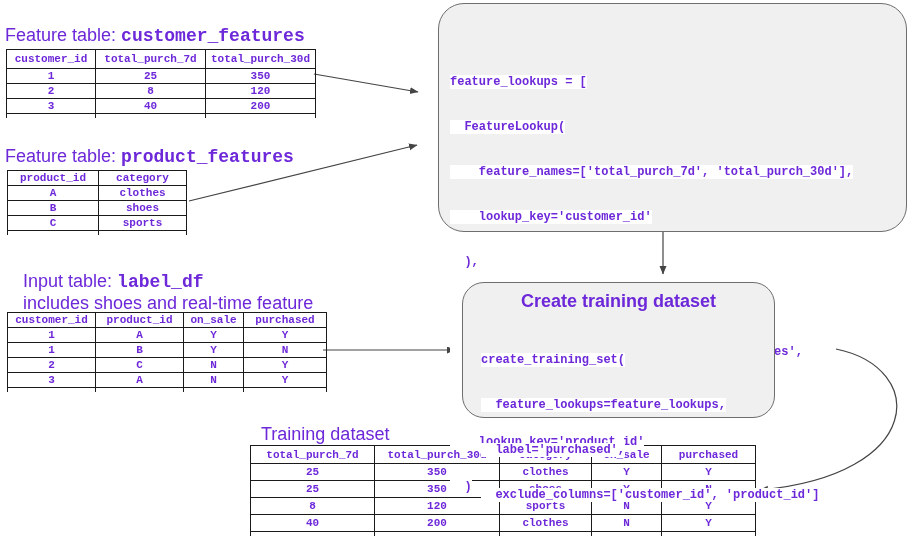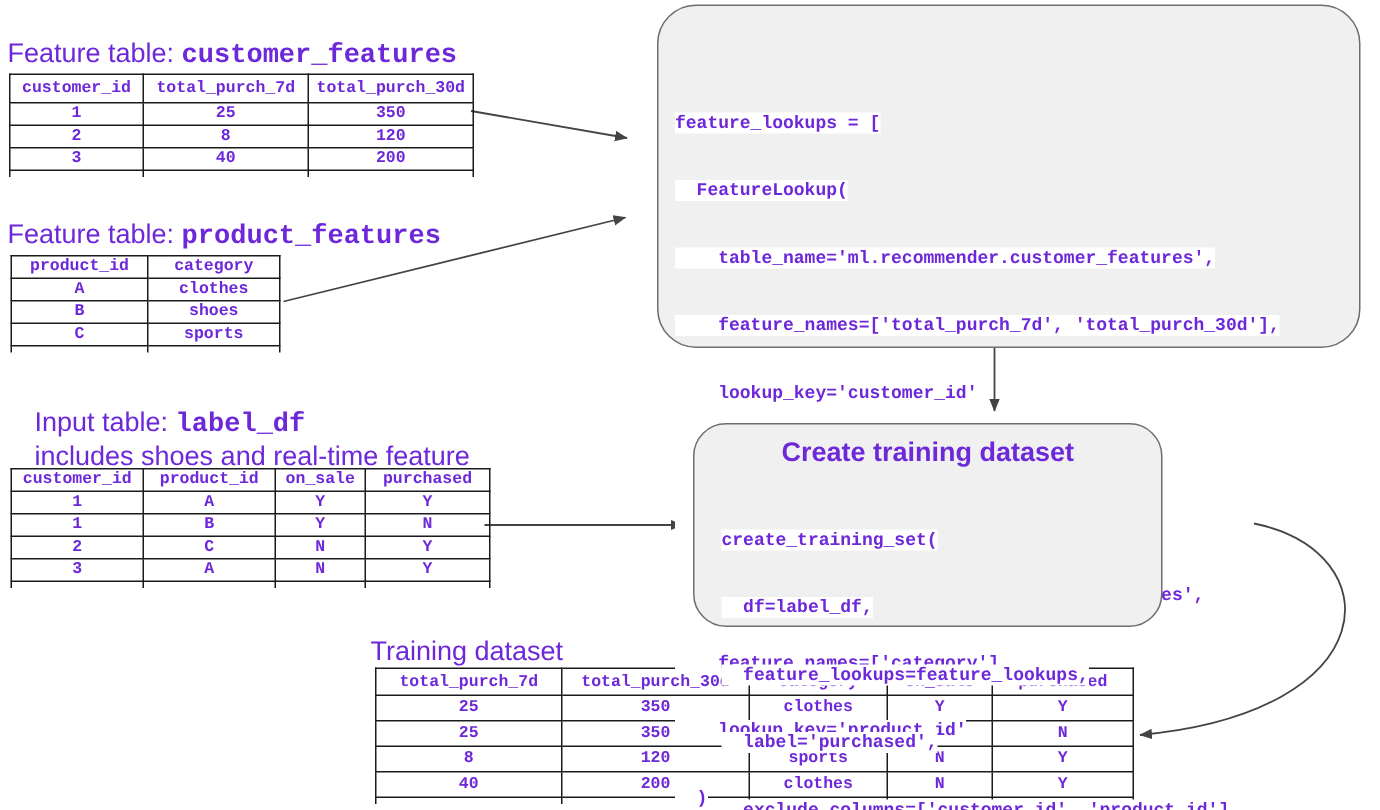--- a/index.html
+++ b/index.html
@@ -160,21 +160,21 @@
       <tr class="stub">
         <td></td>
         <td></td>
         <td></td>
         <td></td>
       </tr>
     </tbody>
       </table>
   </div>
 
-  <div class="h" style="left:247px;top:424px">
+  <div class="h" style="left:261px;top:424px">
     <span>Training dataset</span>
   </div>
 
   <div class="tbl t4" style="left:250px;top:445px">
     <table>
       <tbody>
           <tr>
         <th style="width:123px">total_purch_7d</th>
         <th style="width:124px">total_purch_30d</th>
         <th style="width:91px">category</th>
@@ -217,38 +217,36 @@
         <td></td>
       </tr>
     </tbody>
       </table>
   </div>
 
   <div class="box box1">
     <div class="code code1">
       <div><span class="hl">feature_lookups = [</span></div>
       <div><span class="hl">  FeatureLookup(</span></div>
-      <div><span class="hl">    table_name='ml.recommender.customer_features',</span></div>
       <div><span class="hl">    feature_names=['total_purch_7d', 'total_purch_30d'],</span></div>
       <div><span class="hl">    lookup_key='customer_id'</span></div>
       <div><span class="hl">  ),</span></div>
       <div><span class="hl">  FeatureLookup(</span></div>
       <div><span class="hl">    table_name='ml.recommender.product_features',</span></div>
       <div><span class="hl">    feature_names=['category'],</span></div>
       <div><span class="hl">    lookup_key='product_id'</span></div>
       <div><span class="hl">  )</span></div>
       
     </div>
   </div>
 
   <div class="box box2">
     <div class="box-title">Create training dataset</div>
     <div class="code code2">
       <div><span class="hl">create_training_set(</span></div>
-      <div><span class="hl">  df=label_df,</span></div>
       <div><span class="hl">  feature_lookups=feature_lookups,</span></div>
       <div><span class="hl">  label='purchased',</span></div>
       <div><span class="hl">  exclude_columns=['customer_id', 'product_id']</span></div>
       
     </div>
   </div>
 
 </div>
 
 </body></html>

